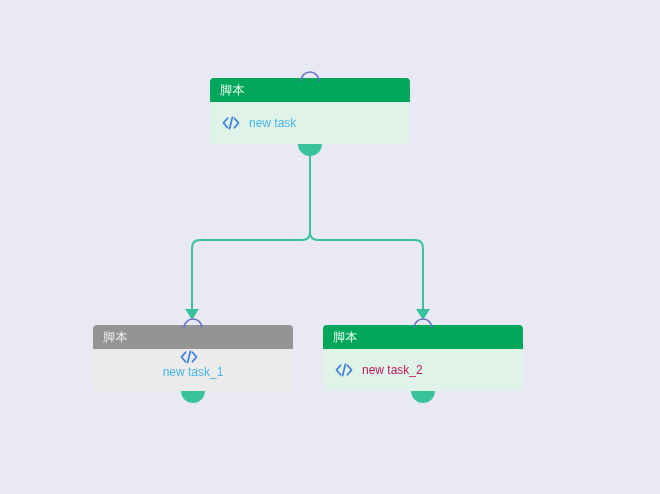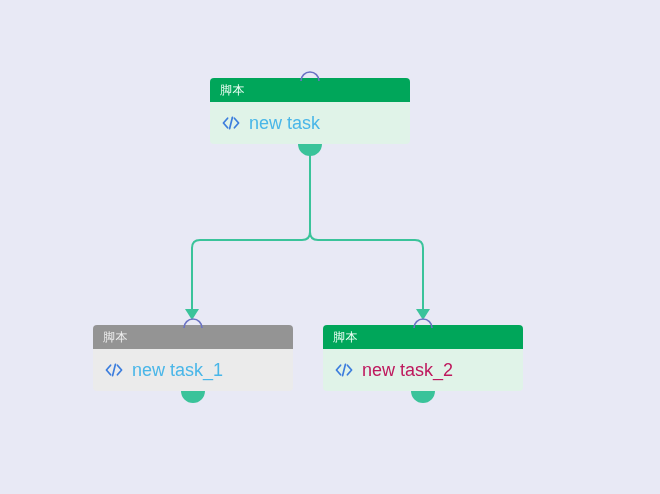--- a/index.html
+++ b/index.html
@@ -51,21 +51,21 @@
     box-sizing: border-box;
   }
   .code-icon {
     display: inline-block;
     width: 18px;
     height: 16px;
     margin-right: 9px;
     flex: 0 0 auto;
   }
   .node-label {
-    font-size: 18px;
+    font-size: 12px;
     white-space: nowrap;
   }
   
   .port {
     position: absolute;
     pointer-events: none;
   }
   .port-top-arc {
     width: 22px;
     height: 11px;
@@ -77,21 +77,21 @@
     width: 24px;
     height: 12px;
     left: 50%;
     margin-left: -12px;
     bottom: -12px;
     border-radius: 0 0 12px 12px;
   }
   .green-theme .node-header { background: #00a65a; color: #f0fff7; }
   .green-theme .node-body { background: #e0f3e8; }
   .gray-theme .node-header { background: #949494; color: #efefef; }
-  .gray-theme .node-body { background: #ebebeb; }
+  .gray-theme .node-body { background: #ebebeb; flex-direction: column; }
 </style>
 </head>
 <body>
 
 <div id="canvas" style="background: rgb(232, 233, 245); width: 660px; height: 494px;">
 
   <svg id="edge-layer" viewBox="0 0 660 494" width="660" height="494" xmlns="http://www.w3.org/2000/svg">
     <g id="edges-group">
         <path d="M 310 150 L 310 232 Q 310 240 302 240 L 200 240 Q 192 240 192 248 L 192 310" fill="none" stroke="#3ac39a" stroke-width="2" stroke-linecap="round" stroke-linejoin="round"></path>
         <path d="M 185 309 L 192 320 L 199 309 Z" fill="#3ac39a"></path>

